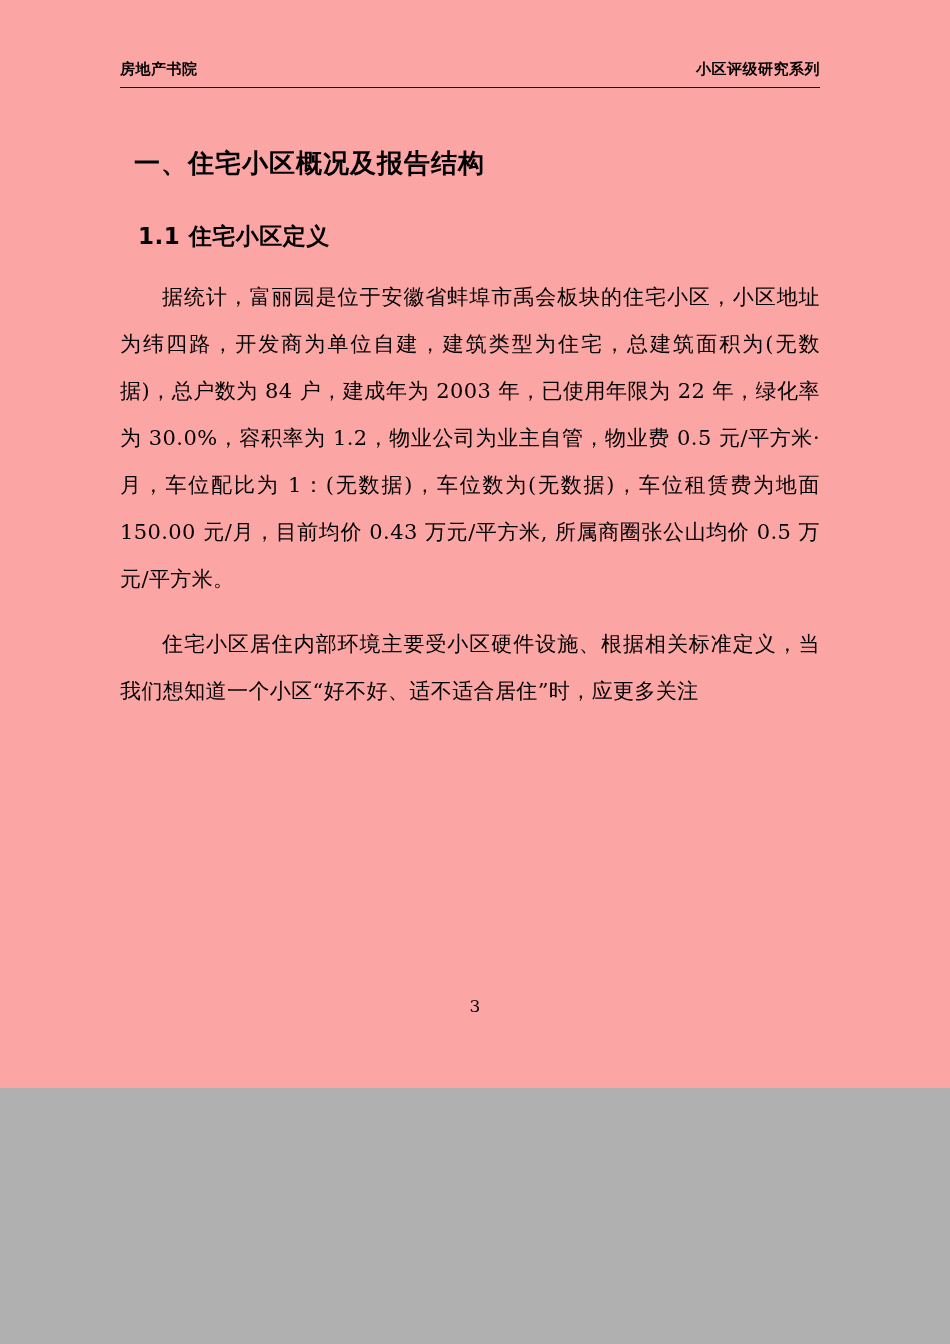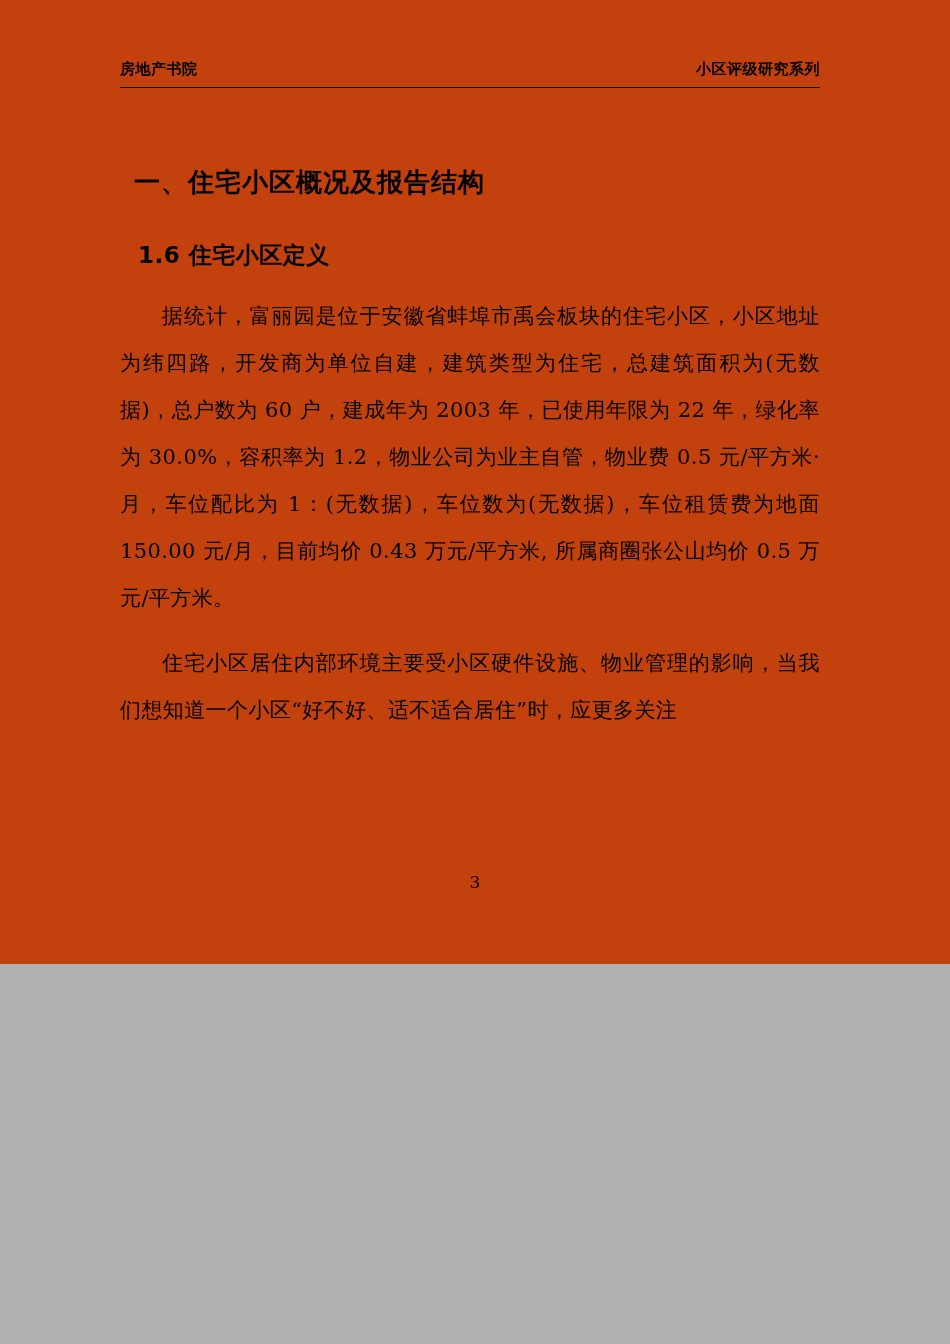--- a/index.html
+++ b/index.html
@@ -5,22 +5,22 @@
   html, body {
     margin: 0;
     padding: 0;
     background: #b0b0b0;
   }
   body {
     font-family: "DejaVu Serif", "Liberation Serif", serif;
   }
   .page {
     width: 950px;
-    height: 964px;
-    background: #c2410c;
+    height: 1088px;
+    background: #fca5a5;
     position: relative;
     box-sizing: border-box;
     margin: 0 auto;
     overflow: hidden;
   }
   .content {
     position: absolute;
     left: 120px;
     top: 60px;
     width: 700px;
@@ -34,21 +34,21 @@
     font-weight: bold;
     color: #000;
     padding-bottom: 8px;
     border-bottom: 1.5px solid #000;
     letter-spacing: 0.5px;
   }
   .h1 {
     font-family: "DejaVu Sans", "Liberation Sans", sans-serif;
     font-size: 26px;
     font-weight: bold;
-    margin: 77px 0 0 0;
+    margin: 58px 0 0 0;
     padding-left: 14px;
     letter-spacing: 1px;
   }
   .h2 {
     font-family: "DejaVu Sans", "Liberation Sans", sans-serif;
     font-size: 23px;
     font-weight: bold;
     margin: 40px 0 0 0;
     padding-left: 18px;
     letter-spacing: 0.5px;
@@ -88,26 +88,26 @@
 
   <div class="content">
 
     <div class="header">
       <span>房地产书院</span>
       <span>小区评级研究系列</span>
     </div>
 
     <h1 class="h1">一、住宅小区概况及报告结构</h1>
 
-    <h2 class="h2">1.6  住宅小区定义</h2>
+    <h2 class="h2">1.1  住宅小区定义</h2>
 
 
 
-    <p class="para">据统计，富丽园是位于安徽省蚌埠市禹会板块的住宅小区，小区地址为纬四路，开发商为单位自建，建筑类型为住宅，总建筑面积为(无数据)，总户数为 60 户，建成年为 2003 年，已使用年限为 22 年，绿化率为 30.0%，容积率为 1.2，物业公司为业主自管，物业费 0.5 元/平方米·月，车位配比为 1：(无数据)，车位数为(无数据)，车位租赁费为地面 150.00 元/月，目前均价 0.43 万元/平方米, 所属商圈张公山均价 0.5 万元/平方米。</p>
+    <p class="para">据统计，富丽园是位于安徽省蚌埠市禹会板块的住宅小区，小区地址为纬四路，开发商为单位自建，建筑类型为住宅，总建筑面积为(无数据)，总户数为 84 户，建成年为 2003 年，已使用年限为 22 年，绿化率为 30.0%，容积率为 1.2，物业公司为业主自管，物业费 0.5 元/平方米·月，车位配比为 1：(无数据)，车位数为(无数据)，车位租赁费为地面 150.00 元/月，目前均价 0.43 万元/平方米, 所属商圈张公山均价 0.5 万元/平方米。</p>
 
 
-    <p class="para tight">住宅小区居住内部环境主要受小区硬件设施、物业管理的影响，当我们想知道一个小区“好不好、适不适合居住”时，应更多关注</p>
+    <p class="para tight">住宅小区居住内部环境主要受小区硬件设施、根据相关标准定义，当我们想知道一个小区“好不好、适不适合居住”时，应更多关注</p>
 
   </div>
 
   <div class="pagenum">3</div>
 
 </div>
 
 </body></html>

